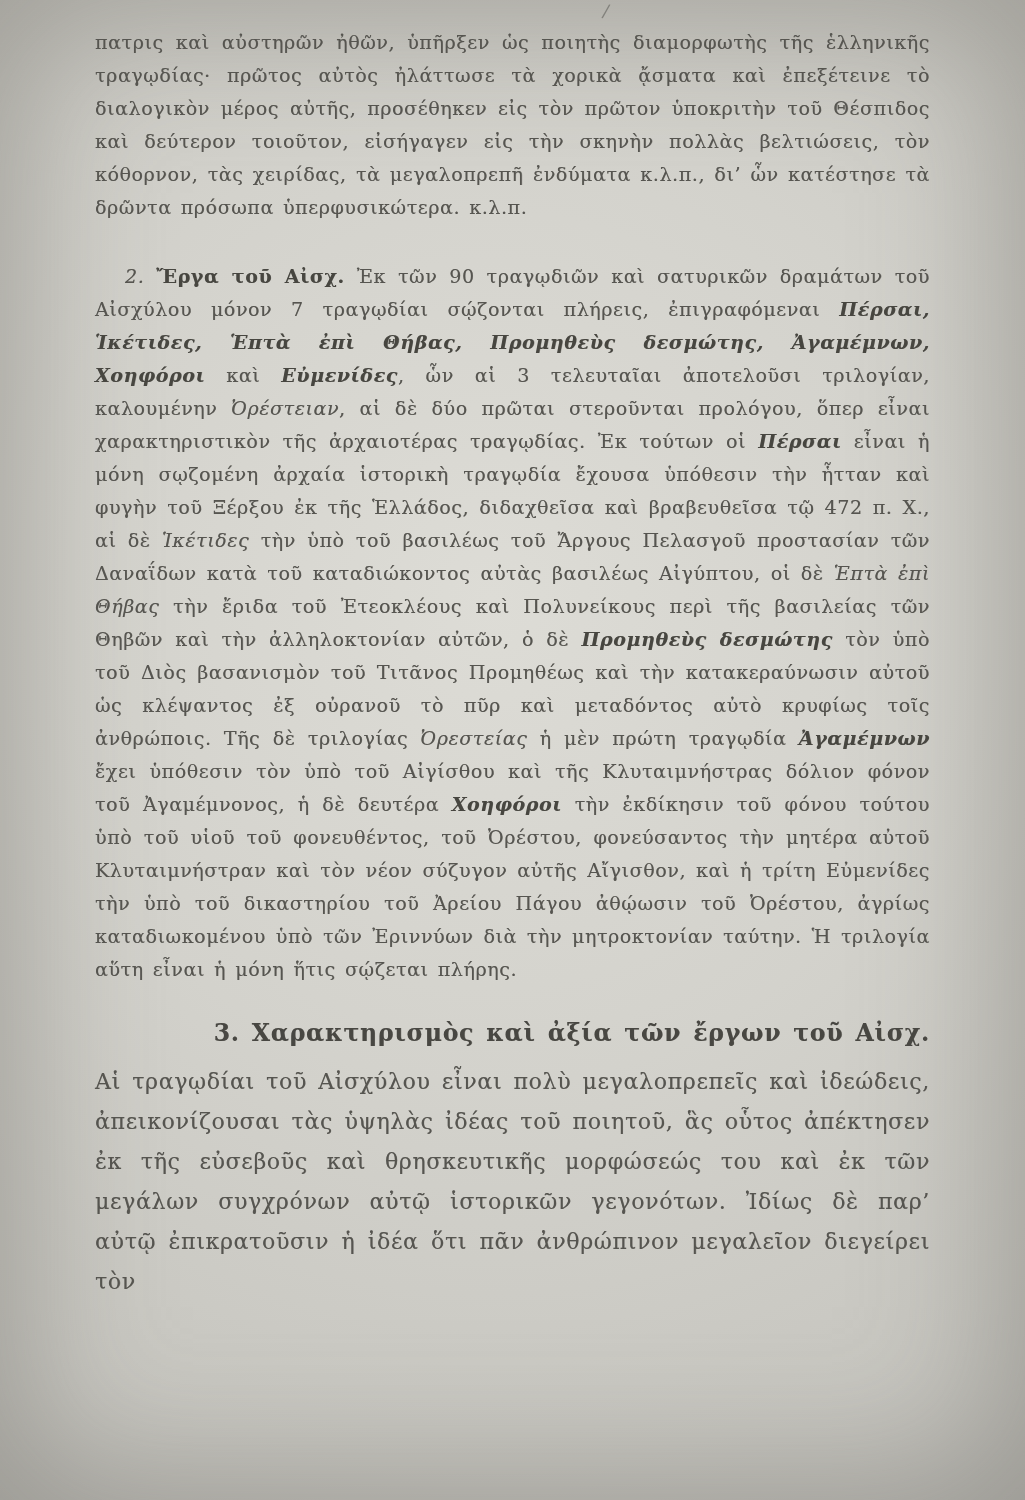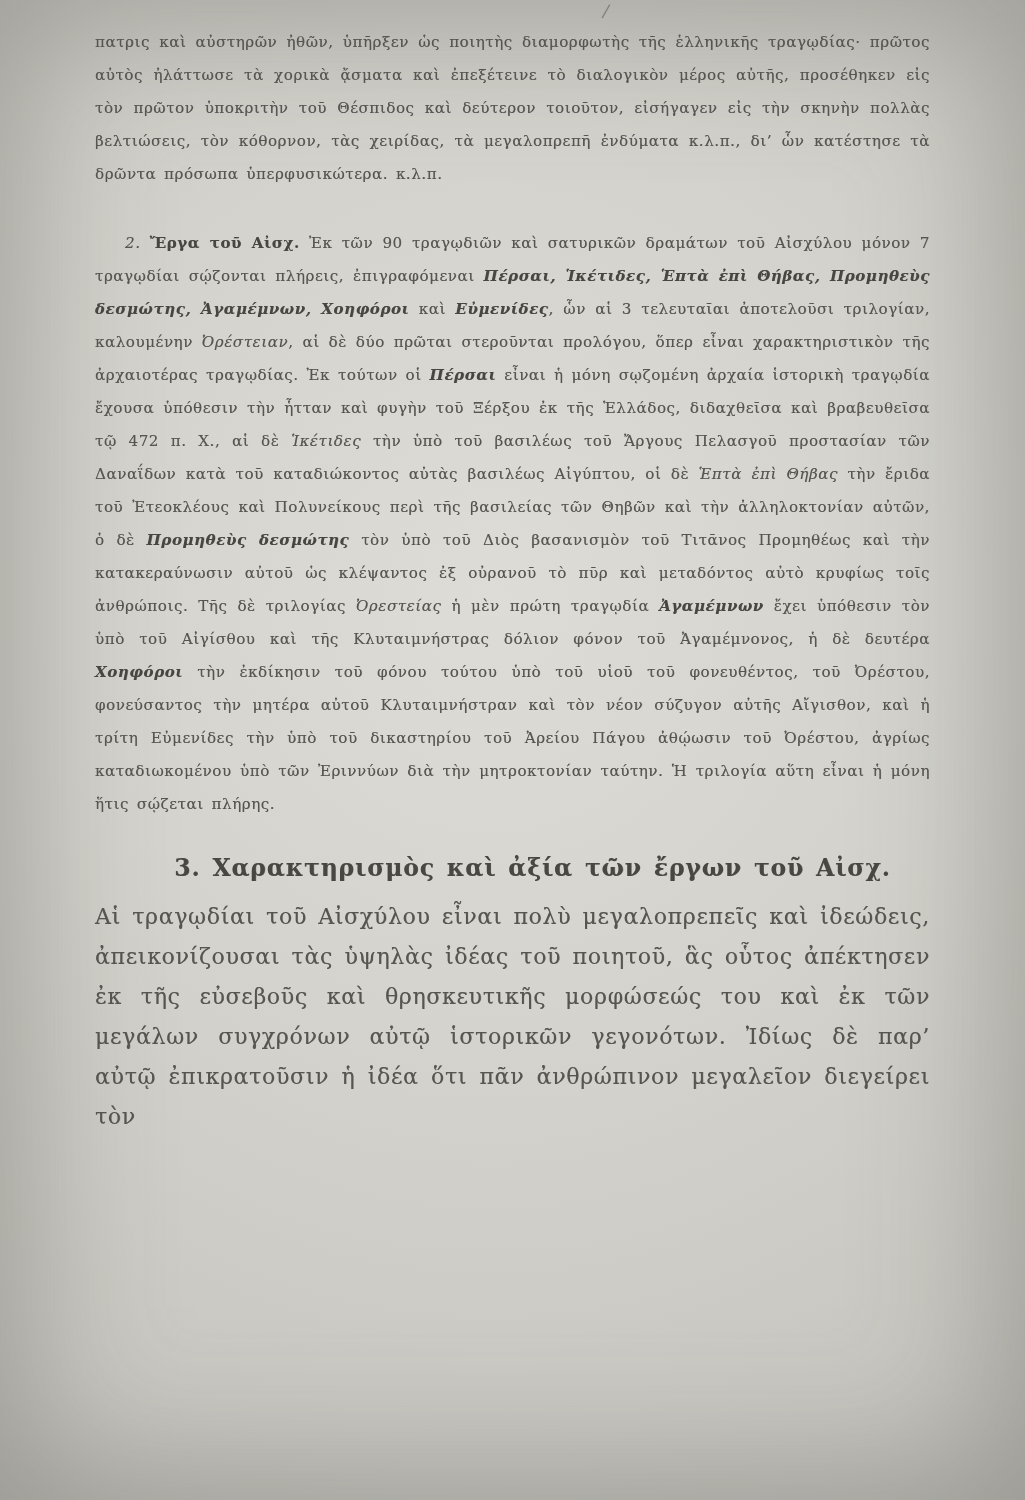--- a/index.html
+++ b/index.html
@@ -51,39 +51,39 @@
     opacity: 0.8;
   }
 
   .text-block {
     padding: 26px 95px 0 95px;
     text-align: justify;
     text-shadow: 0.3px 0.3px 0.6px rgba(75,74,68,0.45);
   }
 
   .para {
-    font-size: 15px;
+    font-size: 19px;
     line-height: 33px;
     letter-spacing: 0.6px;
     word-spacing: 2.5px;
   }
 
   .para-section2 {
     margin-top: 36px;
     text-indent: 30px;
   }
 
   .run-b  { font-weight: bold; color: #474640; }
   .run-i  { font-style: italic; }
   .run-bi { font-weight: bold; font-style: italic; color: #474640; }
 
   .section3-heading {
     margin-top: 30px;
     text-indent: 40px;
-    text-align: center;
+    text-align: right;
     font-size: 23.5px;
     font-weight: bold;
     letter-spacing: 0.8px;
     word-spacing: 3px;
     color: #484742;
     line-height: 34px;
   }
 
   .para-section3 {
     margin-top: 12px;

